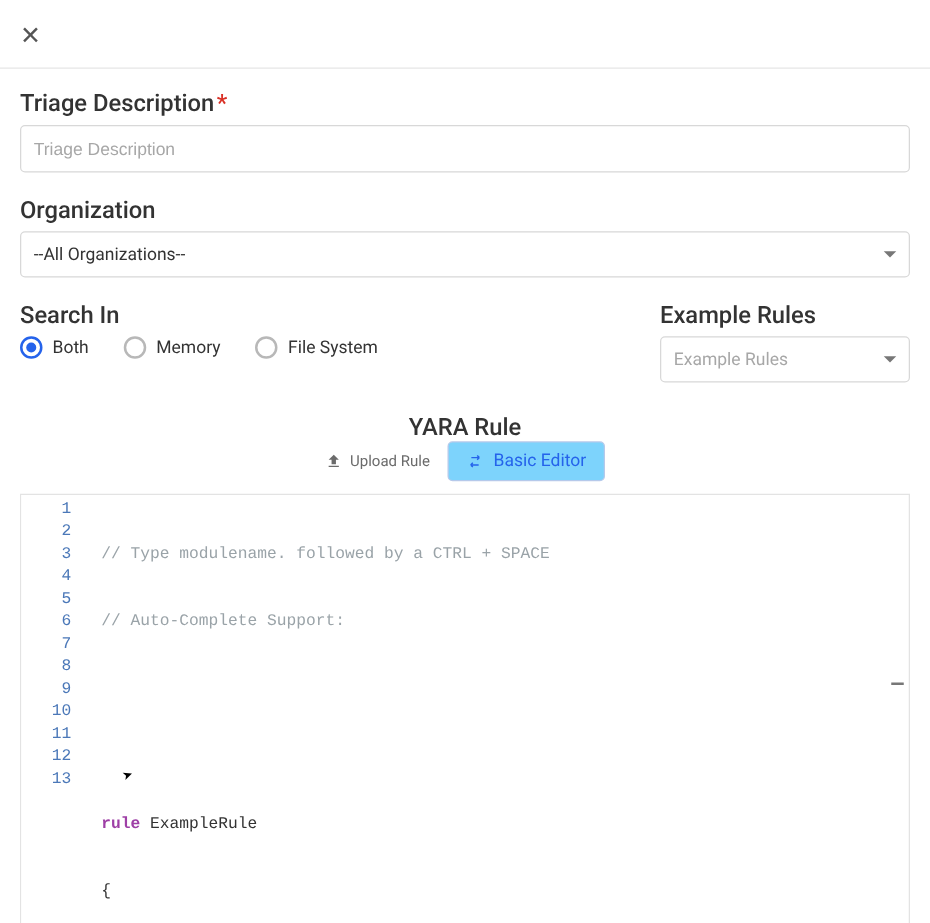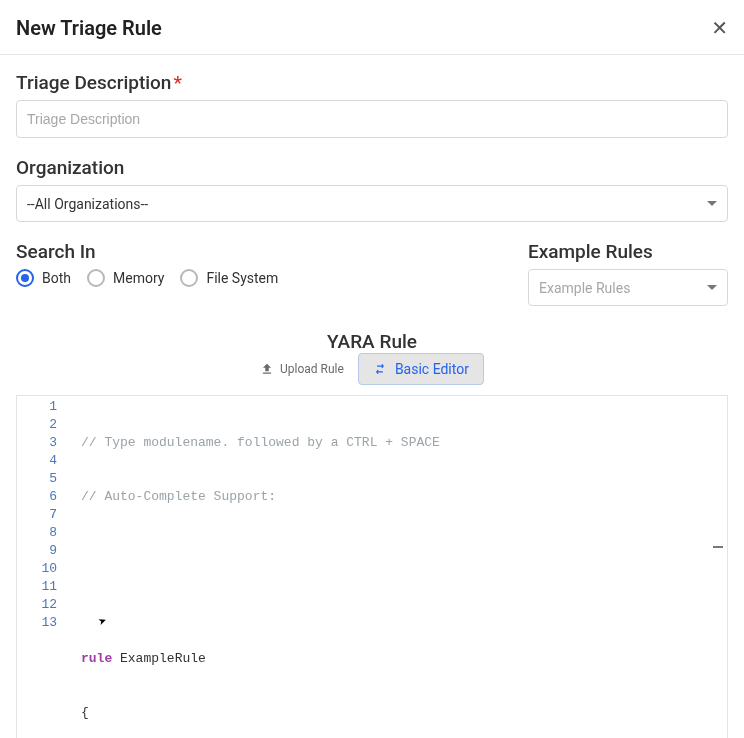--- a/index.html
+++ b/index.html
@@ -65,21 +65,21 @@
     justify-content: space-between;
     cursor: pointer;
   }
   .select-placeholder { color: #a7a7a7; }
   .caret {
     width: 0; height: 0;
     border-left: 5px solid transparent;
     border-right: 5px solid transparent;
     border-top: 5px solid #777;
   }
-  .radio-group { display: flex; gap: 16px; margin-top: 4px; }
+  .radio-group { display: flex; gap: 28px; margin-top: 4px; }
   .radio-item { display: flex; align-items: center; gap: 8px; font-size: 14px; color: #333; cursor: pointer; }
   .radio {
     width: 18px; height: 18px; border: 2px solid #b8b8b8; border-radius: 50%;
     display: inline-flex; align-items: center; justify-content: center;
   }
   .radio.checked { border-color: #2563eb; }
   .radio.checked::after {
     content: ""; width: 8px; height: 8px; background: #2563eb; border-radius: 50%;
   }
   .section-spacer { margin-top: 18px; }
@@ -93,21 +93,21 @@
   }
   .yara-actions { display: flex; gap: 14px; align-items: center; }
   .upload-link {
     display: flex; align-items: center; gap: 6px;
     font-size: 12px; color: #6b6b6b; cursor: pointer;
   }
   .btn-outline {
     display: flex; align-items: center; gap: 8px;
     border: 1px solid #b6c9ea; border-radius: 4px;
     padding: 7px 14px; font-size: 14px; color: #2563eb;
-    cursor: pointer; background: #e5e5e5;
+    cursor: pointer; background: #7dd3fc;
   }
   .editor {
     margin-top: 10px; border: 1px solid #e3e3e3; border-top-color: #e3e3e3;
     height: 386px; display: flex; font-family: "SFMono-Regular", Consolas, "Liberation Mono", Menlo, monospace;
     font-size: 13px; line-height: 18px; overflow: hidden;
     position: relative;
   }
   .gutter {
     width: 58px; text-align: right; padding: 2px 18px 0 0;
     color: #4b78b8; background: #fff; user-select: none;
@@ -130,21 +130,20 @@
   }
   .minimap-mark {
     position: absolute; right: 4px; top: 150px; width: 10px; height: 2px; background: #777;
   }
   svg { display: block; }
 </style>
 </head>
 <body>
 
 <div class="modal-header">
-  <div class="modal-title">New Triage Rule</div>
   <div class="close-btn">✕</div>
 </div>
 
 <div class="modal-body">
   <label class="form-label">
     <span>Triage Description</span><span class="required">*</span>
   </label>
   <input class="text-input" type="text" placeholder="Triage Description" style="">
 
   <div class="section-spacer"></div>

